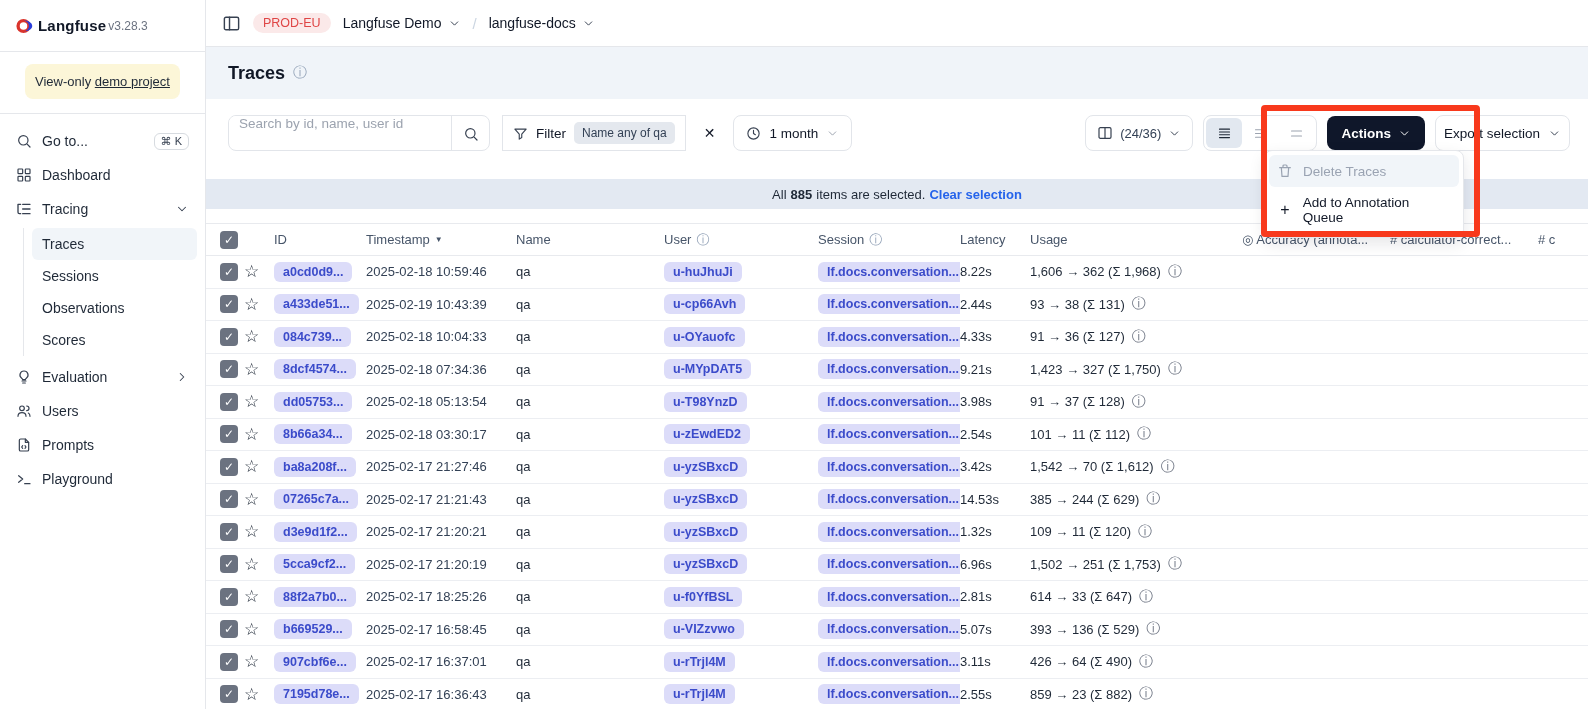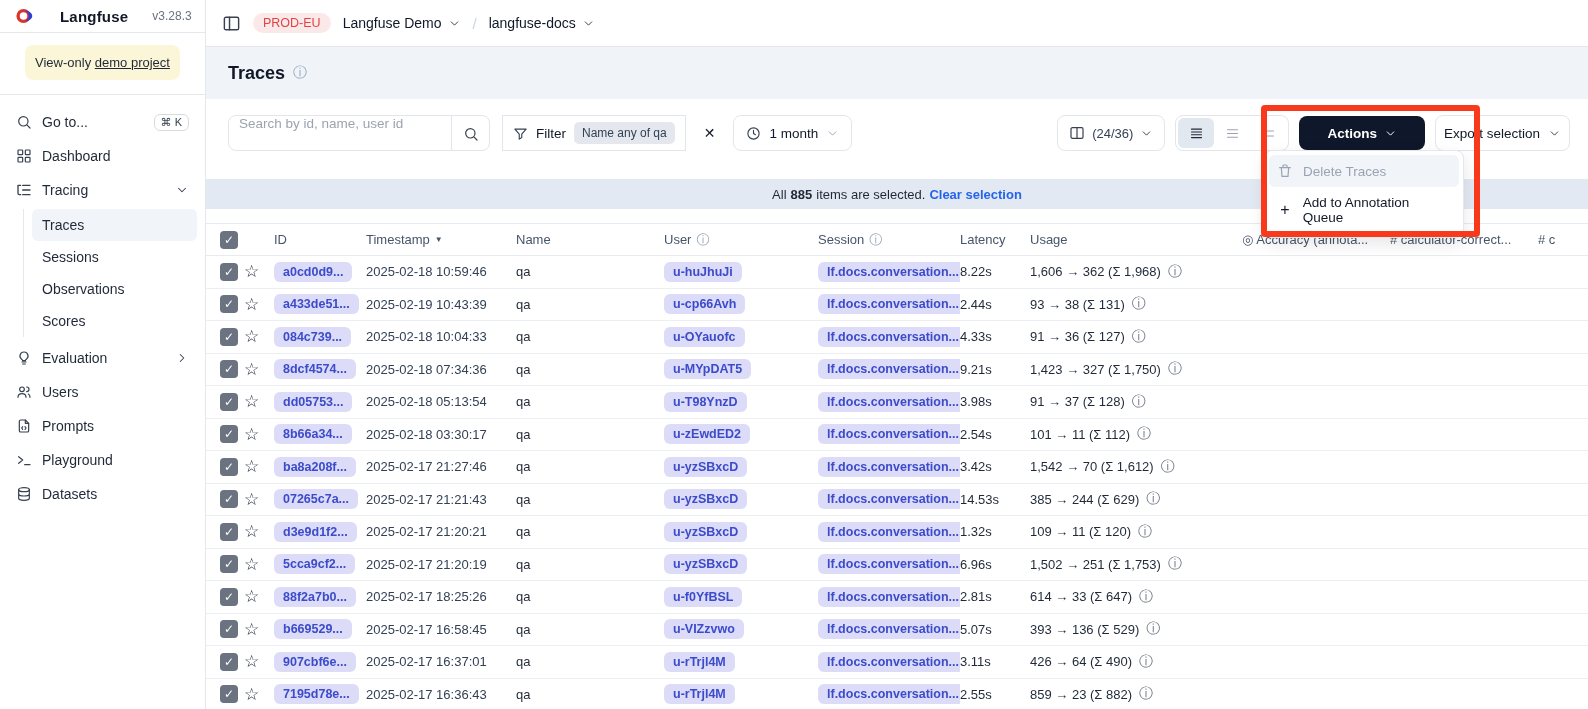--- a/index.html
+++ b/index.html
@@ -3,21 +3,21 @@
 <meta charset="utf-8">
 <style>
   * { margin:0; padding:0; box-sizing:border-box; }
   html,body { width:1588px; height:709px; overflow:hidden; }
   body { font-family:"Liberation Sans","DejaVu Sans",sans-serif; font-size:14px; color:#1f2937; background:#fff; position:relative; }
   svg { display:block; }
   .ic { stroke:#374151; stroke-width:1.8; fill:none; stroke-linecap:round; stroke-linejoin:round; }
 
   
   .sidebar { position:absolute; left:0; top:0; width:206px; height:709px; background:#fff; border-right:1px solid #e5e7eb; }
-  .logo-row { height:33px; display:flex; align-items:center; gap:24px; padding:0 16px; border-bottom:1px solid #e5e7eb; }
+  .logo-row { height:52px; display:flex; align-items:center; gap:2px; padding:0 16px; border-bottom:1px solid #e5e7eb; }
   .logo-name { font-weight:700; font-size:15px; color:#111827; letter-spacing:.2px; }
   .logo-ver { font-size:12px; color:#6b7280; }
   .viewonly-wrap { padding:12px 25px 14px; border-bottom:1px solid #e5e7eb; }
   .viewonly { background:#fcf6d8; border-radius:8px; padding:10px 8px; text-align:center; font-size:13px; color:#1f2937; }
   .viewonly a { color:#1f2937; text-decoration:underline; cursor:pointer; }
   .nav { padding:10px 8px; }
   .nav-item { display:flex; align-items:center; gap:10px; height:34px; padding:0 8px; border-radius:6px; font-size:14px; color:#1f2937; cursor:pointer; }
   .nav-item .grow { flex:1; }
   .kbd { font-size:11px; color:#374151; border:1px solid #d7dbe0; border-radius:6px; padding:1px 6px; background:#fff; }
   .subnav { margin-left:15px; border-left:1px solid #e5e7eb; padding-left:8px; margin-top:2px; margin-bottom:4px; }
@@ -43,21 +43,21 @@
   .filter-btn { margin-left:12px; height:36px; display:flex; align-items:center; gap:8px; border:1px solid #e2e5ea; border-radius:0; padding:0 10px; cursor:pointer; background:#fff; }
   .filter-label { font-size:13.5px; color:#111827; }
   .filter-chip { background:#e4e8ee; border-radius:5px; font-size:12px; color:#334155; padding:4px 8px; }
   .xclear { margin-left:14px; font-size:14px; color:#111827; cursor:pointer; padding:4px; }
   .time-btn { margin-left:14px; height:36px; display:flex; align-items:center; gap:8px; border:1px solid #e2e5ea; border-radius:8px; padding:0 12px; cursor:pointer; background:#fff; font-size:13.5px; color:#111827; }
   .right-group { margin-left:auto; display:flex; align-items:center; gap:10px; }
   .cols-btn { height:36px; display:flex; align-items:center; gap:7px; border:1px solid #e2e5ea; border-radius:8px; padding:0 11px; cursor:pointer; background:#fff; font-size:13px; color:#334155; }
   .rowheight-group { height:36px; display:flex; align-items:center; border:1px solid #e2e5ea; border-radius:8px; padding:2px; background:#fff; }
   .rh-btn { width:36px; height:30px; display:flex; align-items:center; justify-content:center; border-radius:6px; cursor:pointer; }
   .rh-btn.sel { background:#e2e8f0; }
-  .actions-btn { height:34px; background:#0f172a; color:#fff; border:none; border-radius:8px; display:flex; align-items:center; gap:7px; padding:0 28px; font-size:13.5px; font-weight:600; cursor:pointer; font-family:inherit; }
+  .actions-btn { height:34px; background:#0f172a; color:#fff; border:none; border-radius:8px; display:flex; align-items:center; gap:7px; padding:0 14px; font-size:13.5px; font-weight:600; cursor:pointer; font-family:inherit; }
   .actions-btn svg path { stroke:#fff; }
   .export-btn { height:36px; display:flex; align-items:center; gap:8px; border:1px solid #e2e5ea; border-radius:8px; padding:0 8px; cursor:pointer; background:#fff; font-size:13.5px; font-weight:500; color:#111827; }
 
   
   .sel-banner { margin-top:28px; height:30px; background:#e3e9f2; display:flex; align-items:center; justify-content:center; gap:4px; font-size:13px; color:#1f2937; }
   .sel-banner b { font-weight:700; }
   .clear-link { color:#2563eb; font-weight:600; cursor:pointer; }
 
   
   .thead, .trow { display:grid; grid-template-columns:24px 30px 92px 150px 148px 154px 142px 70px 212px 148px 148px 40px; align-items:center; padding-left:14px; }
@@ -179,29 +179,20 @@
         </span>
       <span class="grow">Prompts</span>
     </div>
     <div class="nav-item">
       <span>
           <svg class="ic" width="16" height="16" viewBox="0 0 24 24">
             <path d="M4 7l6 5-6 5M13 19h8"></path>
           </svg>
         </span>
       <span class="grow">Playground</span>
-    </div>
-    <div class="nav-item">
-      <span>
-          <svg class="ic" width="16" height="16" viewBox="0 0 24 24">
-            <ellipse cx="12" cy="5.5" rx="8" ry="3"></ellipse>
-            <path d="M4 5.5V12c0 1.7 3.6 3 8 3s8-1.3 8-3V5.5M4 12v6.5c0 1.7 3.6 3 8 3s8-1.3 8-3V12"></path>
-          </svg>
-        </span>
-      <span class="grow">Datasets</span>
     </div>
   </nav>
 </aside>
 
 <div class="main">
 
   <div class="topbar">
     <span>
         <svg class="ic" width="19" height="19" viewBox="0 0 24 24">
           <rect x="3" y="4" width="18" height="16" rx="2"></rect>

